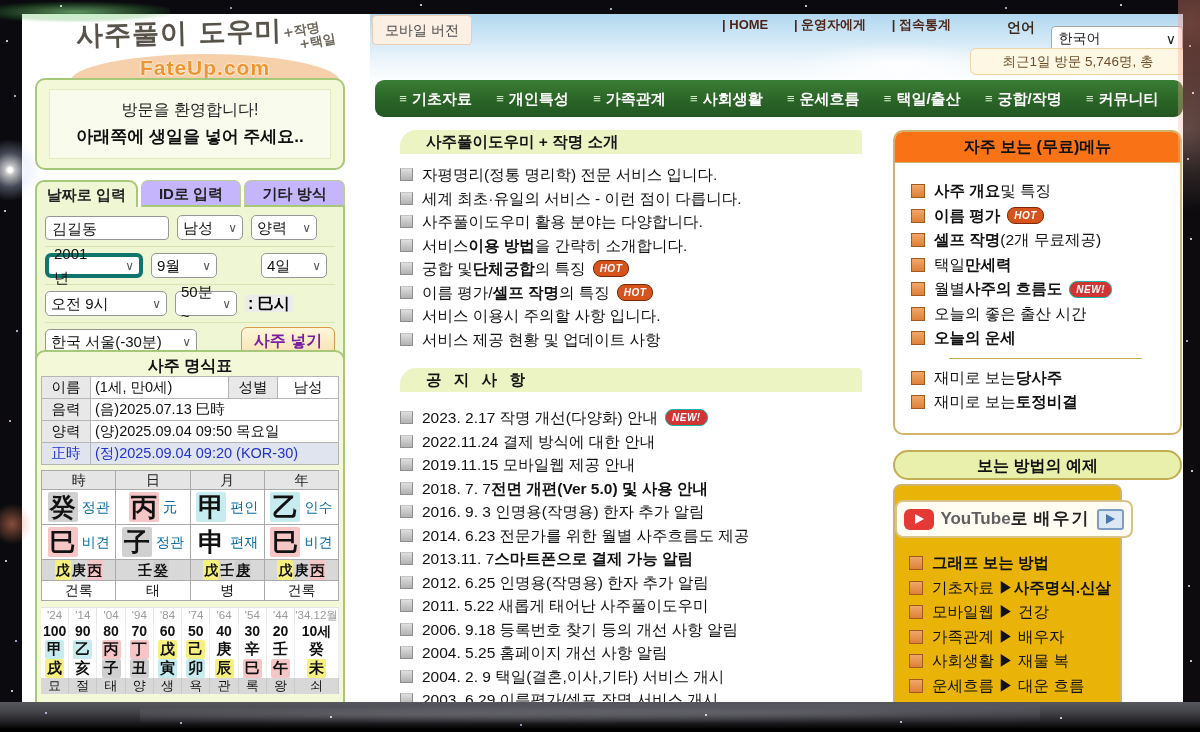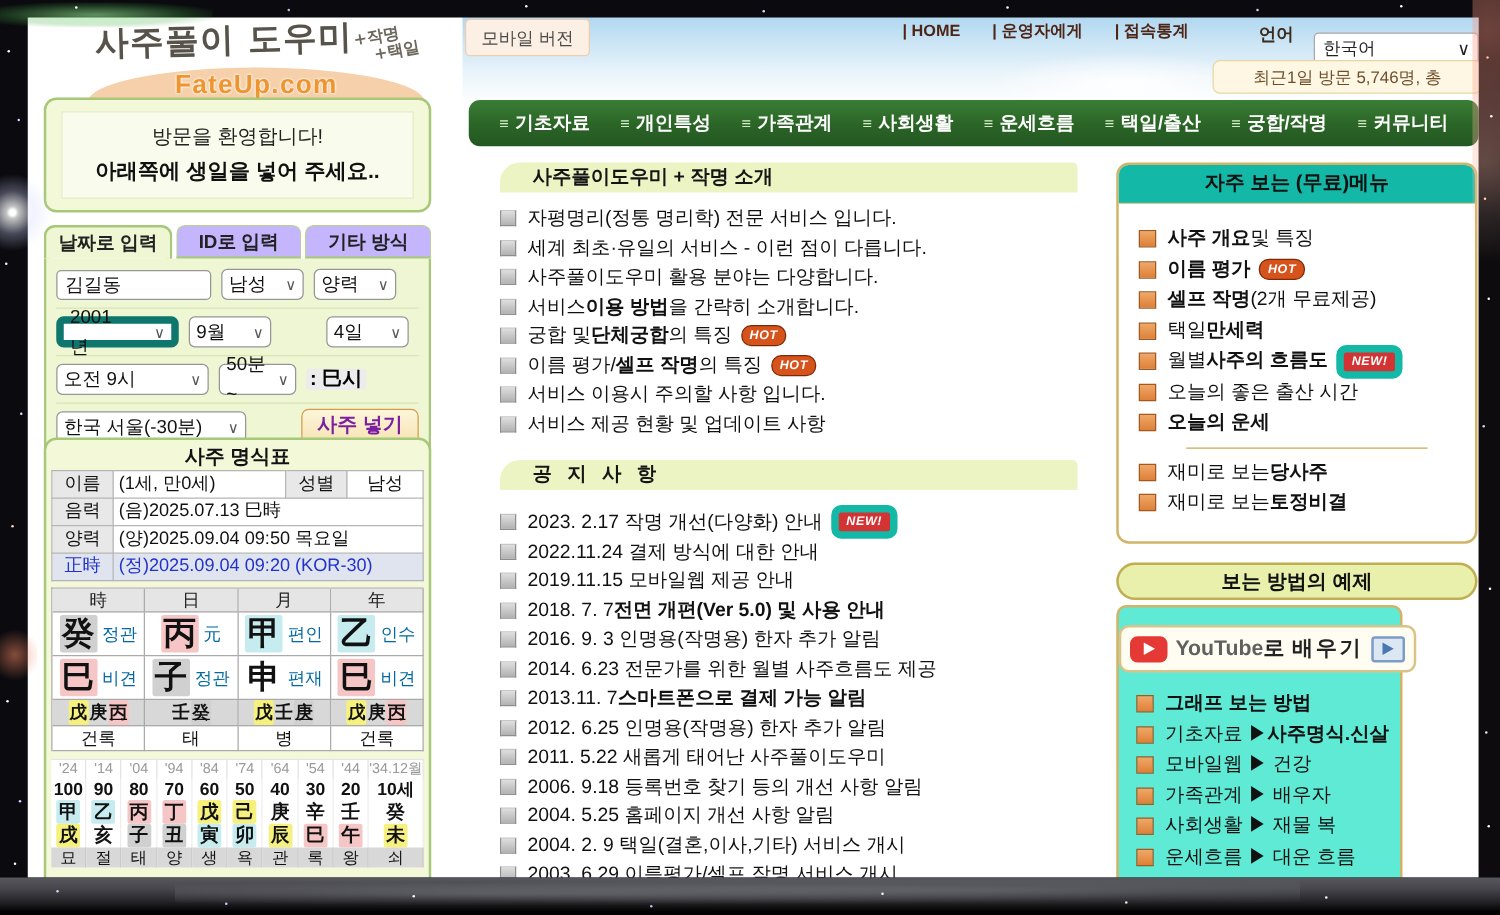--- a/index.html
+++ b/index.html
@@ -58,21 +58,21 @@
   .tab.active{background:#eff6d4;border:2px solid #a6c878;border-bottom:none;border-radius:9px 9px 0 0;}
   .tab.inactive{background:#c4b5fd;border:1px solid #bcd094;border-bottom:2px solid #a6c878;border-radius:7px 7px 0 0;margin-left:3px;}
   .form-body{border:2px solid #a6c878;border-top:none;border-radius:0 0 10px 10px;background:#eff6d4;padding:2px 8px 6px 8px;}
   .frow{display:flex;align-items:center;gap:8px;height:37px;border-bottom:1px solid #d6e5b2;}
   .frow:last-child{border-bottom:none;}
   .tin{background:#fff;border:1px solid #969696;border-radius:4px;height:24px;font:15px/24px "Liberation Sans",sans-serif;
        color:#111;padding:0 6px;box-sizing:border-box;}
   .sel{background:#fff;border:1px solid #969696;border-radius:5px;height:25px;display:flex;align-items:center;
        justify-content:space-between;padding:0 5px;font:15px/24px "Liberation Sans",sans-serif;color:#111;box-sizing:border-box;}
   .sel .arr{color:#555;font-size:12px;margin-left:3px;}
-  .sel.focused{border:6px solid #0f766e;border-radius:6px;gap:28px;}
+  .sel.focused{border:4px solid #0f766e;border-radius:6px;gap:28px;}
   .branch-time{font:bold 16px/24px "Liberation Sans",sans-serif;color:#000000;}
   .branch-time .chip{background:#ececec;padding:0 3px;border-radius:2px;}
   .btn-submit{margin-left:auto;width:92px;height:27px;background:linear-gradient(#fdf6da,#f6e2b2);border:1px solid #d89a48;
               border-radius:6px;font:bold 16px/25px "Liberation Sans",sans-serif;color:#7a1fa2;text-align:center;}
 
   
   .myungsik{top:338px;height:370px;padding:3px 4px;}
   .my-title{text-align:center;font:bold 16px/21px "Liberation Sans",sans-serif;color:#111;}
   table.info{width:100%;border-collapse:collapse;background:#fff;}
   table.info td{border:1px solid #b5b5b5;height:21px;font:14.5px/21px "Liberation Sans",sans-serif;color:#111;padding:0 4px;}
@@ -114,34 +114,34 @@
   .intro-list{top:151px;}
   .notice-list{top:394px;}
   .b-item{display:flex;align-items:center;height:23.5px;font:15.5px/23.5px "Liberation Sans",sans-serif;color:#111;white-space:nowrap;}
   .b-item b{font-weight:bold;}
   .bullet{display:inline-block;width:11px;height:11px;margin-right:9px;flex:0 0 11px;}
   .bullet.gray{background:linear-gradient(#dedede,#b2b2b2);border:1px solid #8e8e8e;border-top-color:#c6c6c6;}
   .bullet.orange{width:12px;height:12px;flex-basis:12px;background:linear-gradient(#f0a868,#dd8038);border:1px solid #a05a20;}
   .badge{display:inline-block;margin-left:7px;padding:0 6px;border-radius:8px;color:#fff;
          font:italic bold 10px/15px "Liberation Sans",sans-serif;letter-spacing:.5px;}
   .badge.hot{background:#d6541c;border:1px solid #7a2a08;}
-  .badge.new{background:#d23434;border:6px solid #14b8a6;}
+  .badge.new{background:#d23434;border:1px solid #14b8a6;}
 
   
   .rpanel1{position:absolute;left:871px;top:118px;width:289px;height:305px;border:2px solid #d2b468;border-radius:10px;
            background:#fff;box-sizing:border-box;}
-  .rp1-header{height:30px;background:#14b8a6;border-bottom:1px solid #d2b468;border-radius:8px 8px 0 0;
+  .rp1-header{height:30px;background:#f97316;border-bottom:1px solid #d2b468;border-radius:8px 8px 0 0;
               font:bold 16px/30px "Liberation Sans",sans-serif;color:#111;text-align:center;}
   .rp1-list{padding:16px 0 0 16px;}
   .rpanel1 .b-item,.rpanel2 .b-item{height:24.5px;line-height:24.5px;}
   .list-divider{width:72%;margin:7px auto 7px auto;border-top:1px solid #c8a850;}
   .rpanel2-hd{position:absolute;left:871px;top:438px;width:289px;height:30px;background:#e9f0ac;border:2px solid #c2ae52;
               border-radius:16px;font:bold 16px/27px "Liberation Sans",sans-serif;color:#111;text-align:center;box-sizing:border-box;}
   .rpanel2{position:absolute;left:871px;top:472px;width:229px;height:240px;border:2px solid #d2b468;border-radius:8px;
-           background:#5eead4;box-sizing:border-box;}
+           background:#eab308;box-sizing:border-box;}
   .yt-btn{margin:14px auto 0 auto;width:234px;height:34px;background:#fffdf2;border:2px solid #d8c488;border-radius:8px;
           display:flex;align-items:center;justify-content:center;gap:6px;}
   .yt-play{width:30px;height:21px;background:#e53935;border-radius:6px;position:relative;flex:0 0 30px;}
   .yt-play::after{content:"";position:absolute;left:11px;top:5px;border-left:9px solid #fff;border-top:5.5px solid transparent;
                   border-bottom:5.5px solid transparent;}
   .yt-t1{font:bold 17px/20px "Liberation Sans",sans-serif;color:#606060;}
   .yt-t1 i{font-style:normal;color:#222;}
   .yt-t2{font:bold 17px/20px "Liberation Sans",sans-serif;color:#222;letter-spacing:2px;}
   .yt-arrow{width:27px;height:21px;background:#dbe7f3;border:2px solid #7d9cc6;border-radius:3px;display:flex;
             align-items:center;justify-content:center;box-sizing:border-box;flex:0 0 27px;}

